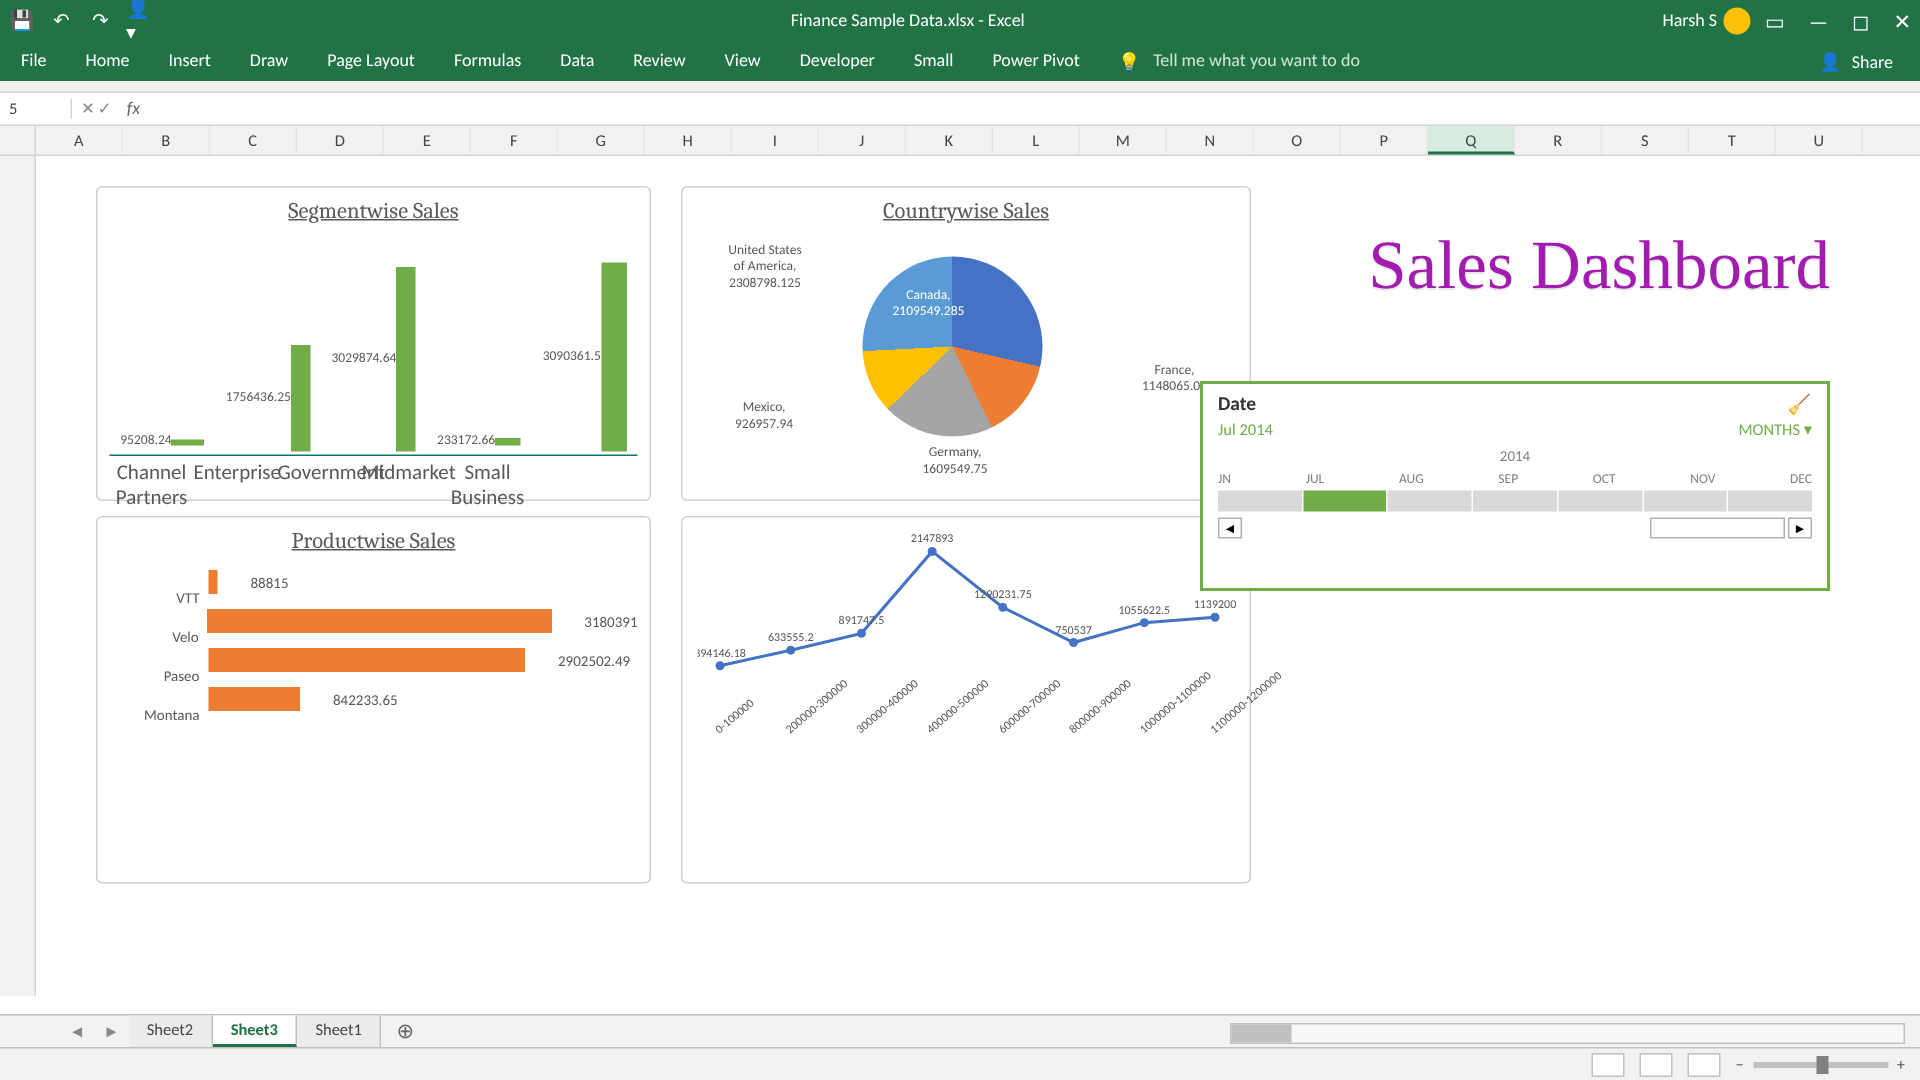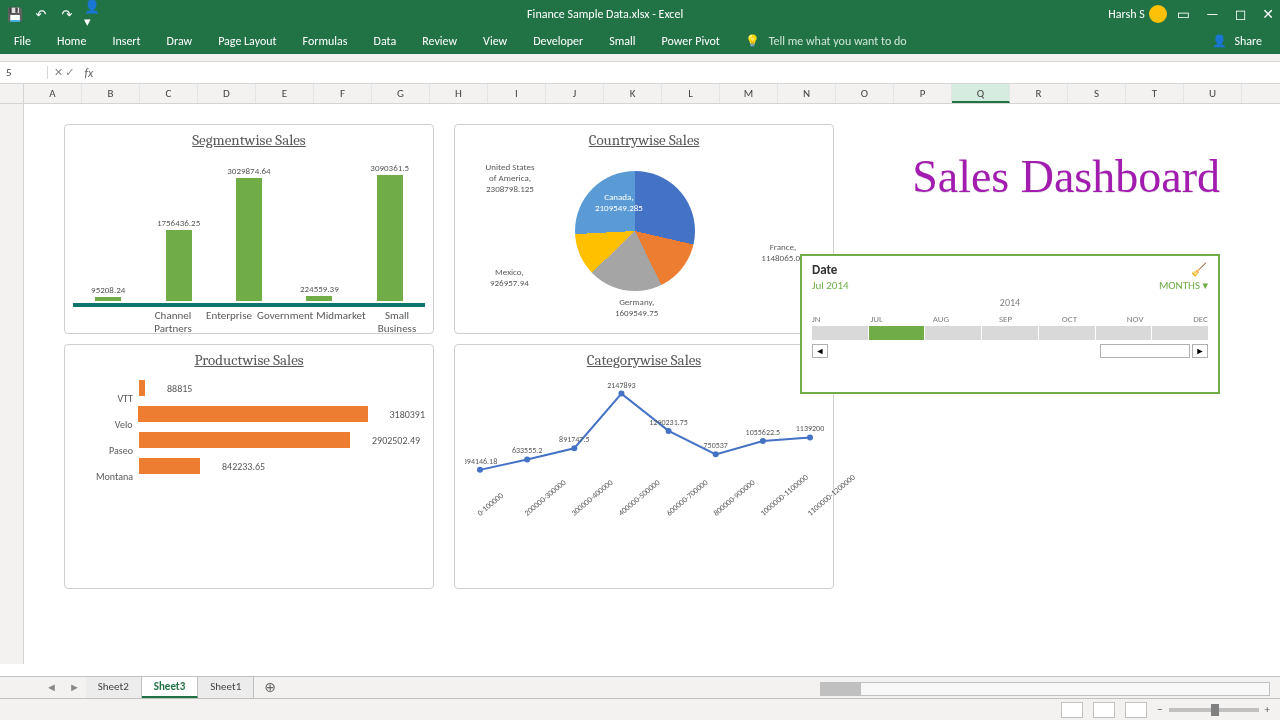--- a/index.html
+++ b/index.html
@@ -37,24 +37,24 @@
   .panel h3 { text-align:center; font-family: Cambria, serif; font-weight:400; font-size:15px; text-decoration: underline; color:#595959; padding:6px 0 2px;}
 
   
   .p1 { left:40px; top:20px; width:370px; height:210px;}
   .p2 { left:430px; top:20px; width:380px; height:210px;}
   .p3 { left:40px; top:240px; width:370px; height:245px;}
   .p4 { left:430px; top:240px; width:380px; height:245px;}
 
   
   .barchart { display:flex; align-items:flex-end; justify-content:space-around; height:150px; padding:4px 8px 0;}
-  .barchart .bar { display:flex; flex-direction:column; align-items:center; width:56px;}
+  .barchart .bar { display:flex; flex-direction:row; align-items:center; width:56px;}
   .barchart .barlbl { font-size:9px; color:#595959; margin-bottom:2px;}
   .barchart .barrect { width:26px; background:#70ad47;}
-  .barcats { display:flex; justify-content:flex-end; font-size:11px; color:#595959; border-top:4px solid #0f766e; padding-top:2px; margin:2px 8px 0;}
+  .barcats { display:flex; justify-content:flex-start; font-size:14px; color:#595959; border-top:1px solid #0f766e; padding-top:2px; margin:2px 8px 0;}
   .barcats span{ width:56px; text-align:center;}
 
   
   .pie-wrap { position:relative; height:170px; }
   .pie { width:120px; height:120px; border-radius:50%; position:absolute; left:120px; top:20px;
     background: conic-gradient(#4472c4 0deg 103deg, #ed7d31 103deg 154deg, #a5a5a5 154deg 226deg, #ffc000 226deg 267deg, #5b9bd5 267deg 360deg); }
   .pielbl { position:absolute; font-size:9px; color:#595959; text-align:center; }
 
   
   .hbarwrap { padding:4px 8px; }
@@ -192,21 +192,21 @@
           </div>
           <div class="bar">
             <div class="barlbl">1756436.25</div>
             <div class="barrect" style="height:71px"></div>
           </div>
           <div class="bar">
             <div class="barlbl">3029874.64</div>
             <div class="barrect" style="height:123px"></div>
           </div>
           <div class="bar">
-            <div class="barlbl">224559.39</div>
+            <div class="barlbl">233172.66</div>
             <div class="barrect" style="height:5px"></div>
           </div>
           <div class="bar">
             <div class="barlbl">3090361.5</div>
             <div class="barrect" style="height:126px"></div>
           </div>
         </div>
       <div class="barcats" id="seg-cats">
           <span>Channel Partners</span>
           <span>Enterprise</span>
@@ -248,21 +248,20 @@
           </div>
           <div class="hrow">
             <div class="hcat">Montana</div>
             <div class="hbar" style="width:61px"></div>
             <div class="hval">842233.65</div>
           </div>
         </div>
     </div>
 
     <div class="panel p4">
-      <h3>Categorywise Sales</h3>
       <div class="linewrap">
         <svg id="line-svg" width="360" height="130">
             <path d="M15 92.86320956521739 L62.142857142857146 82.45412173913044 L109.28571428571429 71.22836956521739 L156.42857142857144 16.61334782608695 L203.57142857142858 53.90296739130435 L250.71428571428572 77.36795652173913 L297.8571428571429 64.10336956521739 L345 60.469565217391306" stroke="#4472c4" stroke-width="2" fill="none"></path>
             <text x="15" y="86.86320956521739" font-size="8" fill="#595959" text-anchor="middle">394146.18</text>
             <circle cx="15" cy="92.86320956521739" r="3" fill="#4472c4"></circle>
             <text x="62.142857142857146" y="76.45412173913044" font-size="8" fill="#595959" text-anchor="middle">633555.2</text>
             <circle cx="62.142857142857146" cy="82.45412173913044" r="3" fill="#4472c4"></circle>
             <text x="109.28571428571429" y="65.22836956521739" font-size="8" fill="#595959" text-anchor="middle">891747.5</text>
             <circle cx="109.28571428571429" cy="71.22836956521739" r="3" fill="#4472c4"></circle>
             <text x="156.42857142857144" y="10.613347826086951" font-size="8" fill="#595959" text-anchor="middle">2147893</text>

